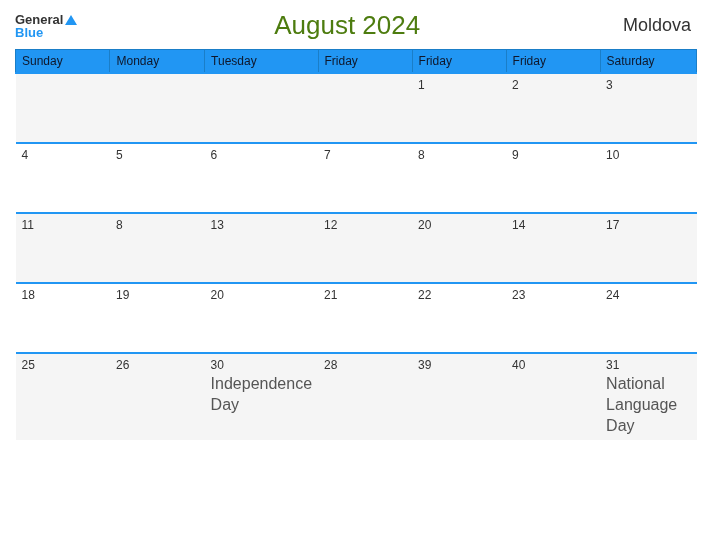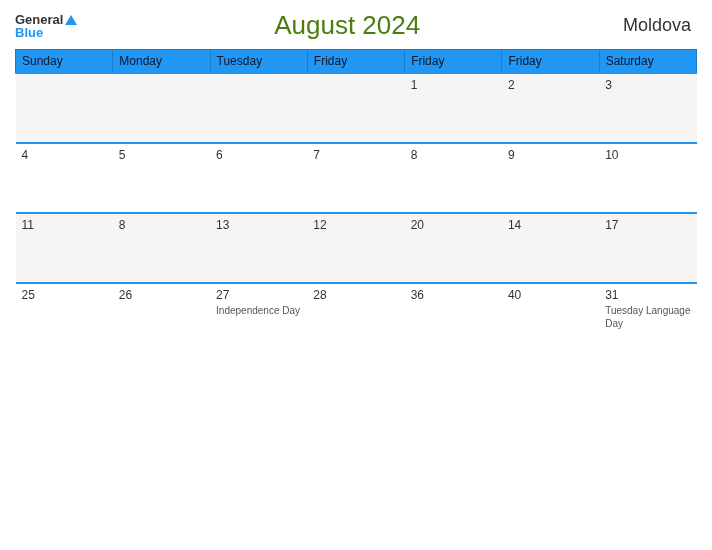--- a/index.html
+++ b/index.html
@@ -98,21 +98,21 @@
       border-bottom: none;
       width: calc(100% / 7);
     }
     .day-number {
       font-size: 12px;
       color: #333;
       display: block;
       margin-bottom: 2px;
     }
     .event-text {
-      font-size: 10px;
+      font-size: 16px;
       color: #555;
       display: block;
       line-height: 1.3;
     }
     .empty-cell {
       background: inherit;
     }
   </style>
 </head>
 <body>
@@ -196,38 +196,61 @@
           </td>
           <td>
             <span class="day-number">14</span>
           </td>
           <td>
             <span class="day-number">17</span>
           </td>
         </tr>
         <tr>
           <td>
+            <span class="day-number">18</span>
+          </td>
+          <td>
+            <span class="day-number">19</span>
+          </td>
+          <td>
+            <span class="day-number">20</span>
+          </td>
+          <td>
+            <span class="day-number">21</span>
+          </td>
+          <td>
+            <span class="day-number">22</span>
+          </td>
+          <td>
+            <span class="day-number">23</span>
+          </td>
+          <td>
+            <span class="day-number">24</span>
+          </td>
+        </tr>
+        <tr>
+          <td>
             <span class="day-number">25</span>
           </td>
           <td>
             <span class="day-number">26</span>
           </td>
           <td>
-            <span class="day-number">27</span>
+            <span class="day-number">30</span>
             <span class="event-text">Independence Day</span>
           </td>
           <td>
             <span class="day-number">28</span>
           </td>
           <td>
-            <span class="day-number">36</span>
+            <span class="day-number">39</span>
           </td>
           <td>
             <span class="day-number">40</span>
           </td>
           <td>
             <span class="day-number">31</span>
-            <span class="event-text">Tuesday Language Day</span>
+            <span class="event-text">National Language Day</span>
           </td>
         </tr>
       </tbody>
   </table>
 </div>
 
 </body></html>

